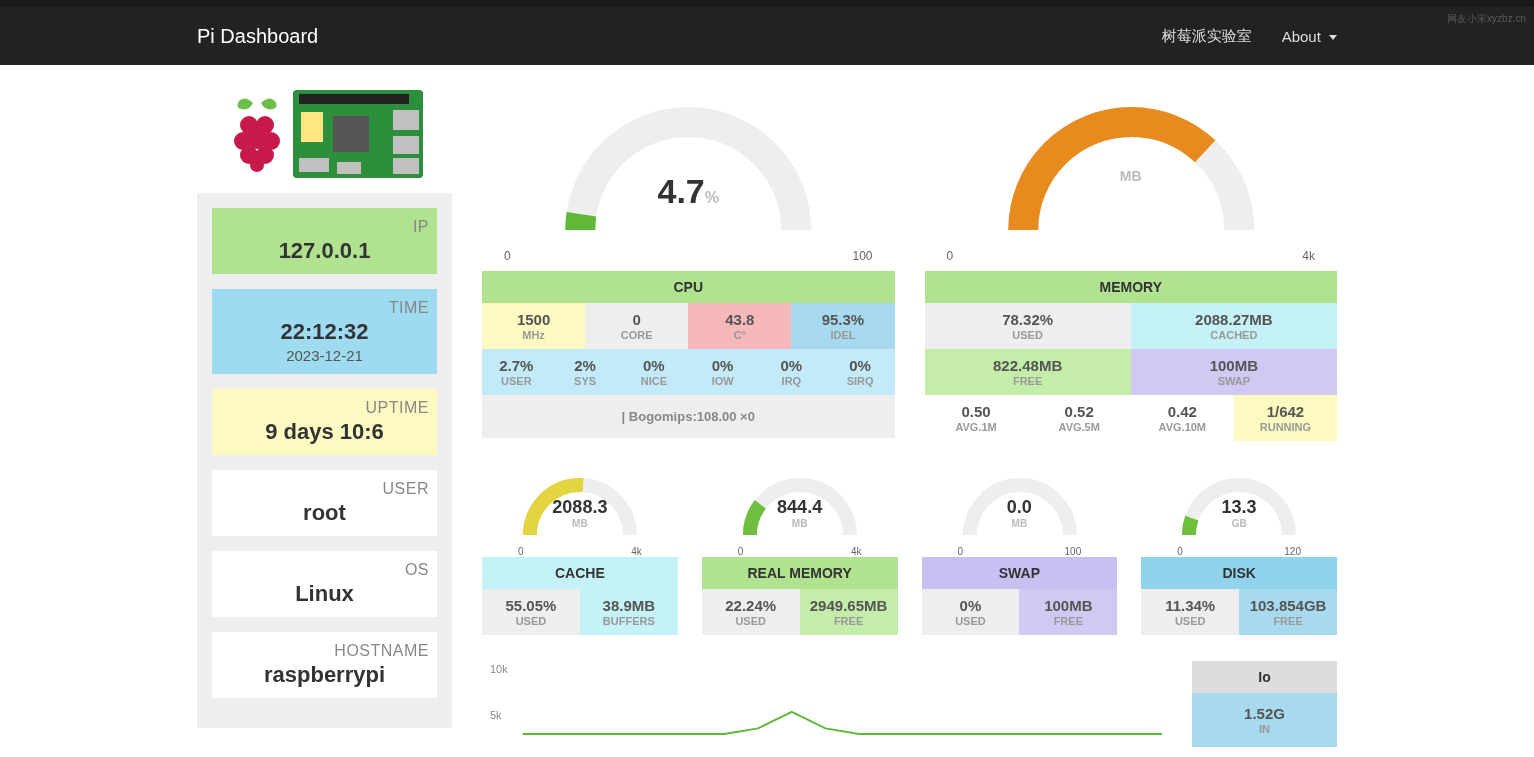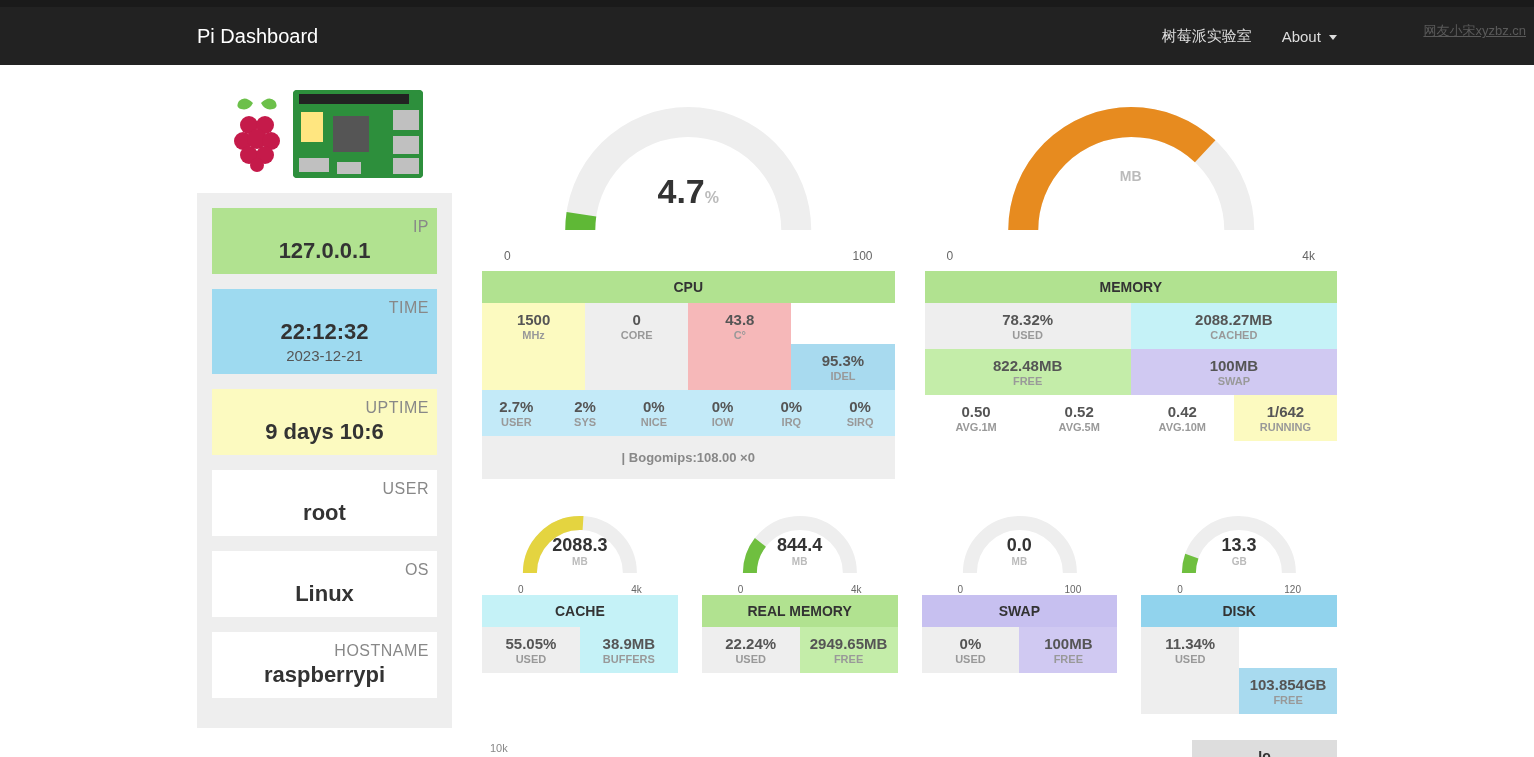--- a/index.html
+++ b/index.html
@@ -39,21 +39,21 @@
 .hdr-cyan { background: #c5f2f7; } 
 .hdr-blue { background: #91d3ed; }
 .hdr-purple { background: #c7c0f0; }
 .grid { display: grid; }
 .cell { padding: 8px 4px; text-align: center; }
 .cell .v { font-size: 15px; font-weight: 700; color: #555; }
 .cell .l { font-size: 11px; color: #999; font-weight: 700; margin-top: 1px; }
 .bg-yellow { background: #fcfac0; }
 .bg-gray { background: #eee; }
 .bg-pink { background: #f6b8b9; }
-.bg-blue { background: #a8daef; margin-top: 41px; }
+.bg-blue { background: #a8daef; }
 .bg-blue-l { background: #c3eaf8; }
 .bg-cyan { background: #c5f2f7; }
 .bg-green { background: #c4eda9; }
 .bg-purple { background: #d0c9f2; }
 .bg-white { background: #fff; }
 .bogomips { text-align: center; padding: 14px; color: #888; font-size: 13px; font-weight: 700; background: #eee; }
 .row-2 { display: flex; gap: 30px; margin-bottom: 8px; }
 .half { flex: 1; }
 .row-small-gauges { display: flex; gap: 24px; margin-top: 28px; margin-bottom: 6px; }
 .sm-gauge-col { flex: 1; }
@@ -63,21 +63,21 @@
 .sm-gauge-value { font-size: 18px; font-weight: 700; color: #333; }
 .sm-gauge-unit { font-size: 10px; color: #bbb; font-weight: 700; }
 .sm-gauge-ticks { display: flex; justify-content: space-between; padding: 0 36px; font-size: 10px; color: #666; margin-top: -2px; }
 .two-cell { display: flex; }
 .two-cell > div { flex: 1; }
 .chart-area { margin-top: 26px; display: flex; gap: 20px; }
 .chart-box { flex: 1; position: relative; height: 80px; }
 .chart-yticks { position: absolute; left: 8px; top: 0; bottom: 0; font-size: 11px; color: #888; }
 .chart-yticks div { position: absolute; }
 .io-panel { width: 145px; }
-.watermark { position: absolute; top: 22px; right: 8px; font-size: 13px; color: #5a5a5a; text-decoration: underline; }
+.watermark { position: absolute; top: 12px; right: 8px; font-size: 10px; color: #5a5a5a; }
 </style>
 </head>
 <body>
 
 <div class="top-strip"></div>
 <div class="watermark">网友小宋xyzbz.cn</div>
 
 <div class="navbar">
   <div class="nav-inner">
     <div class="brand">Pi Dashboard</div>

